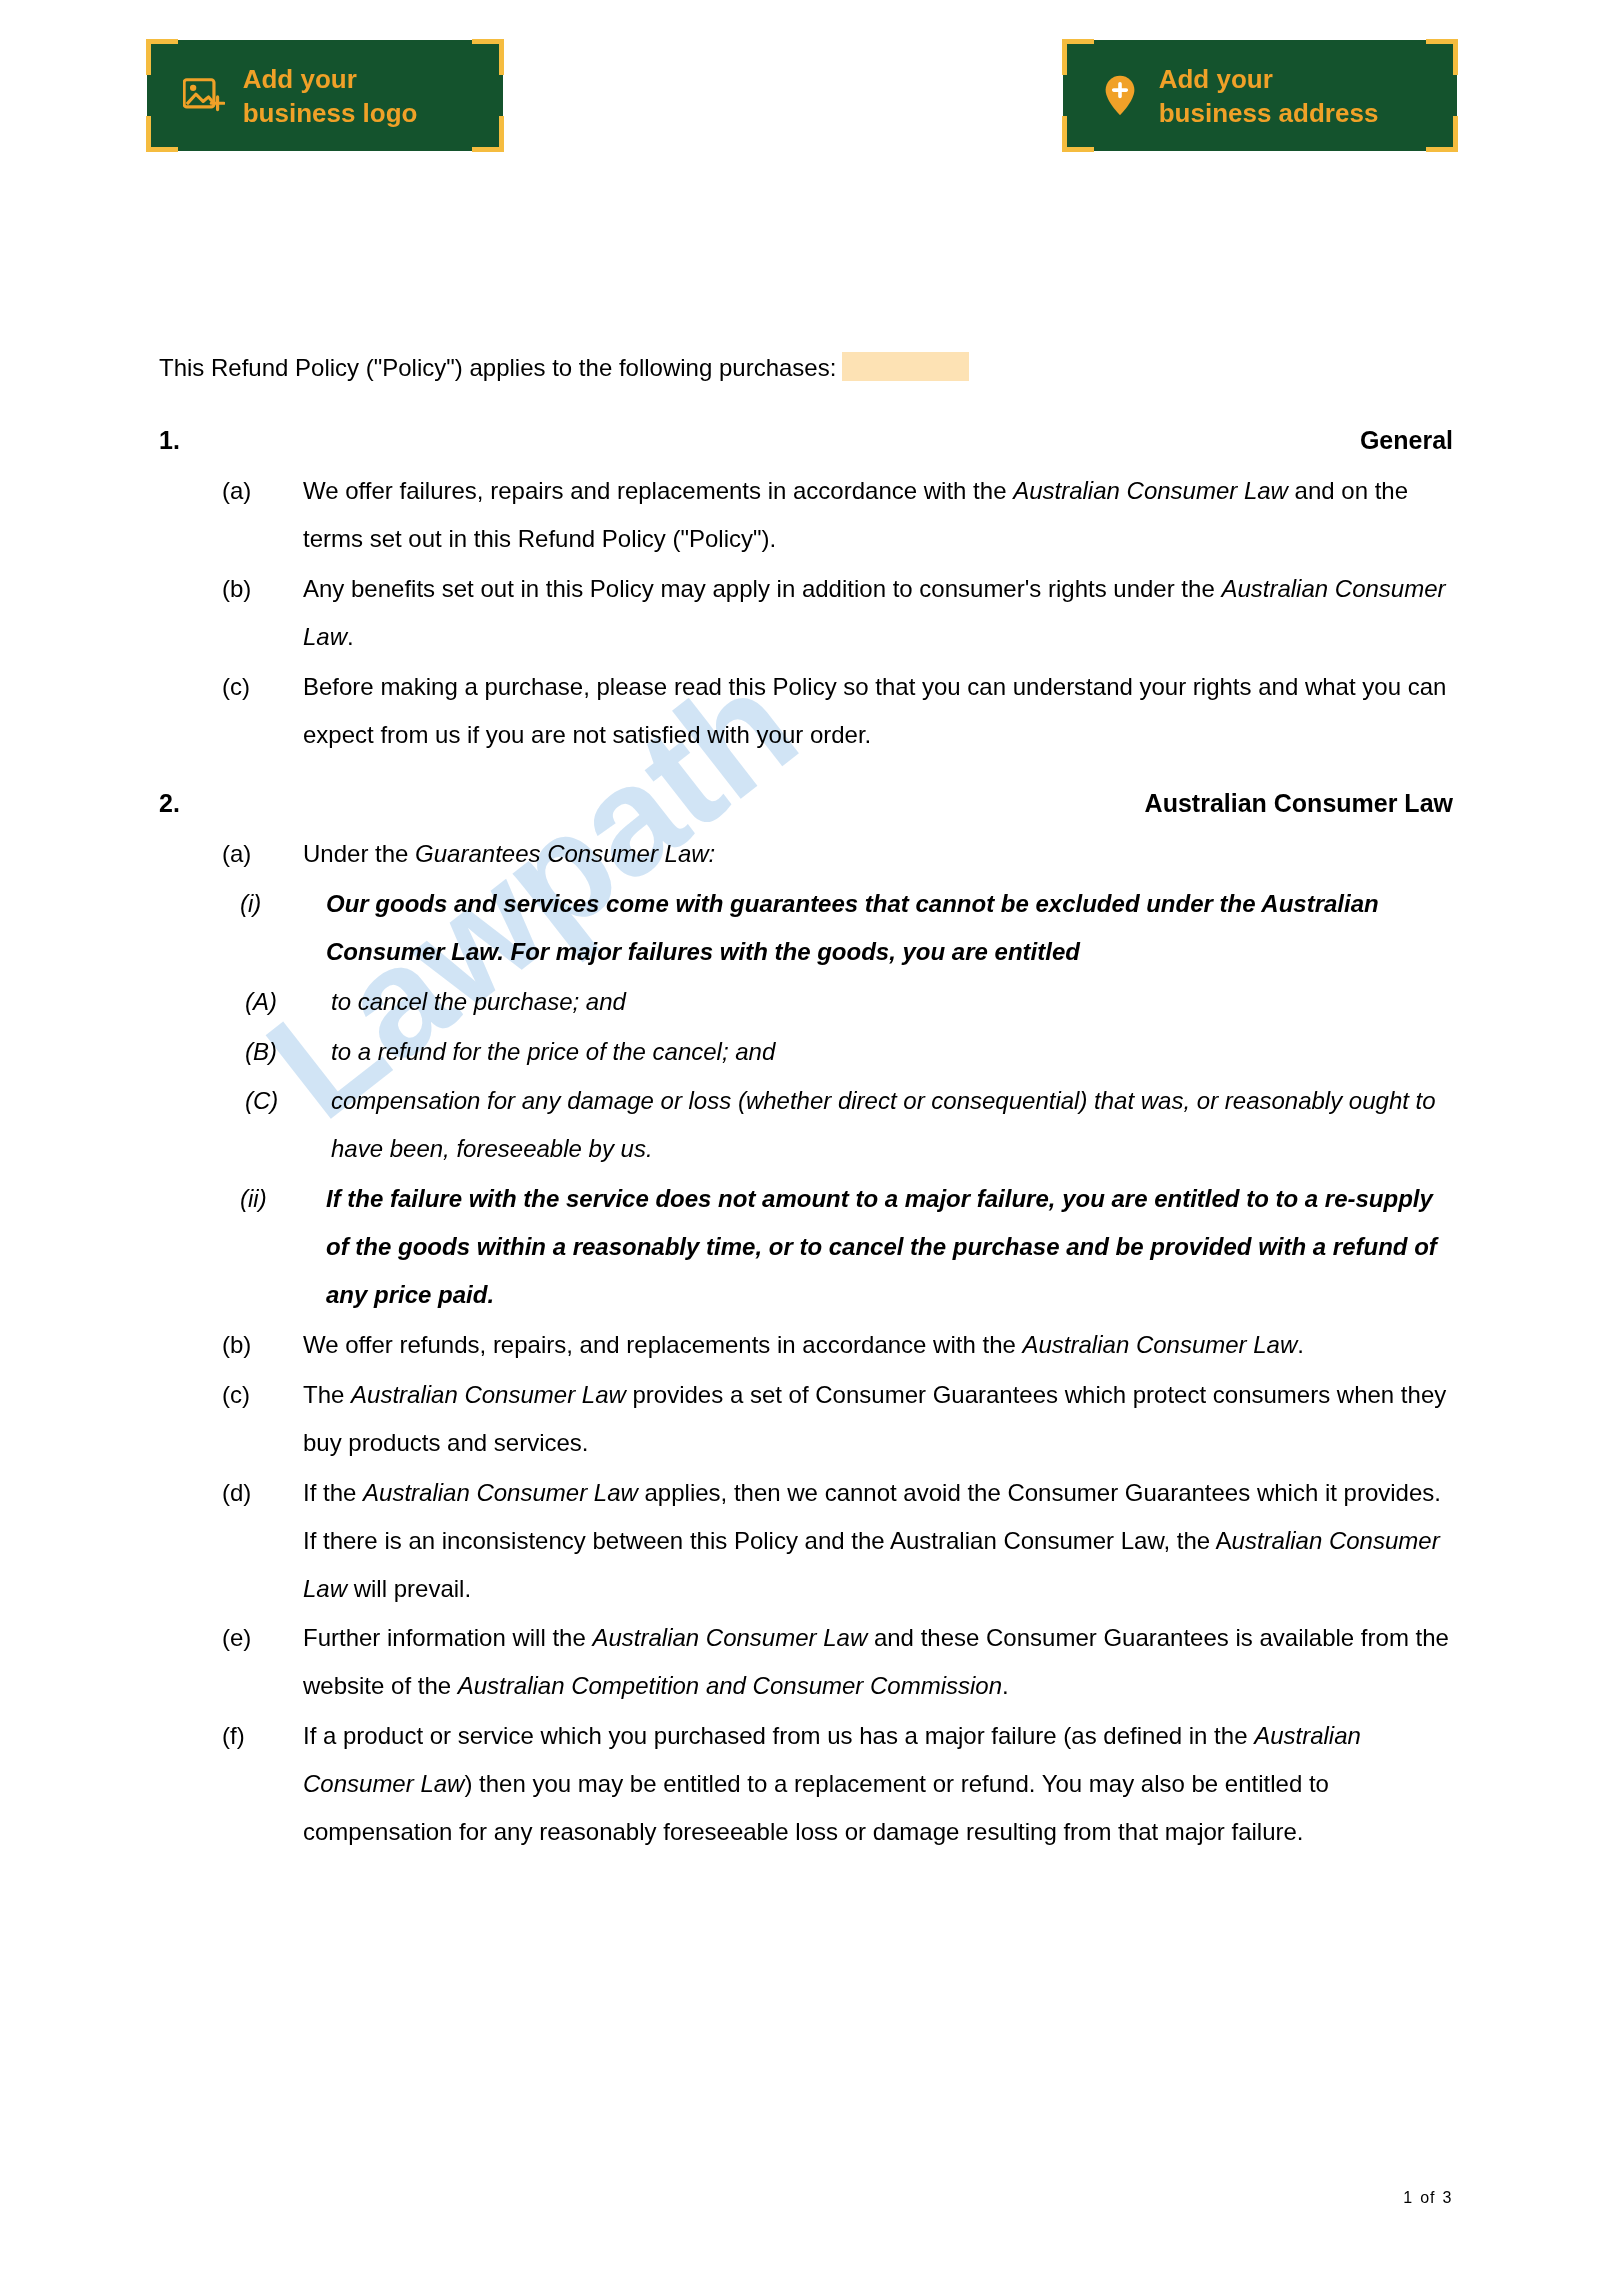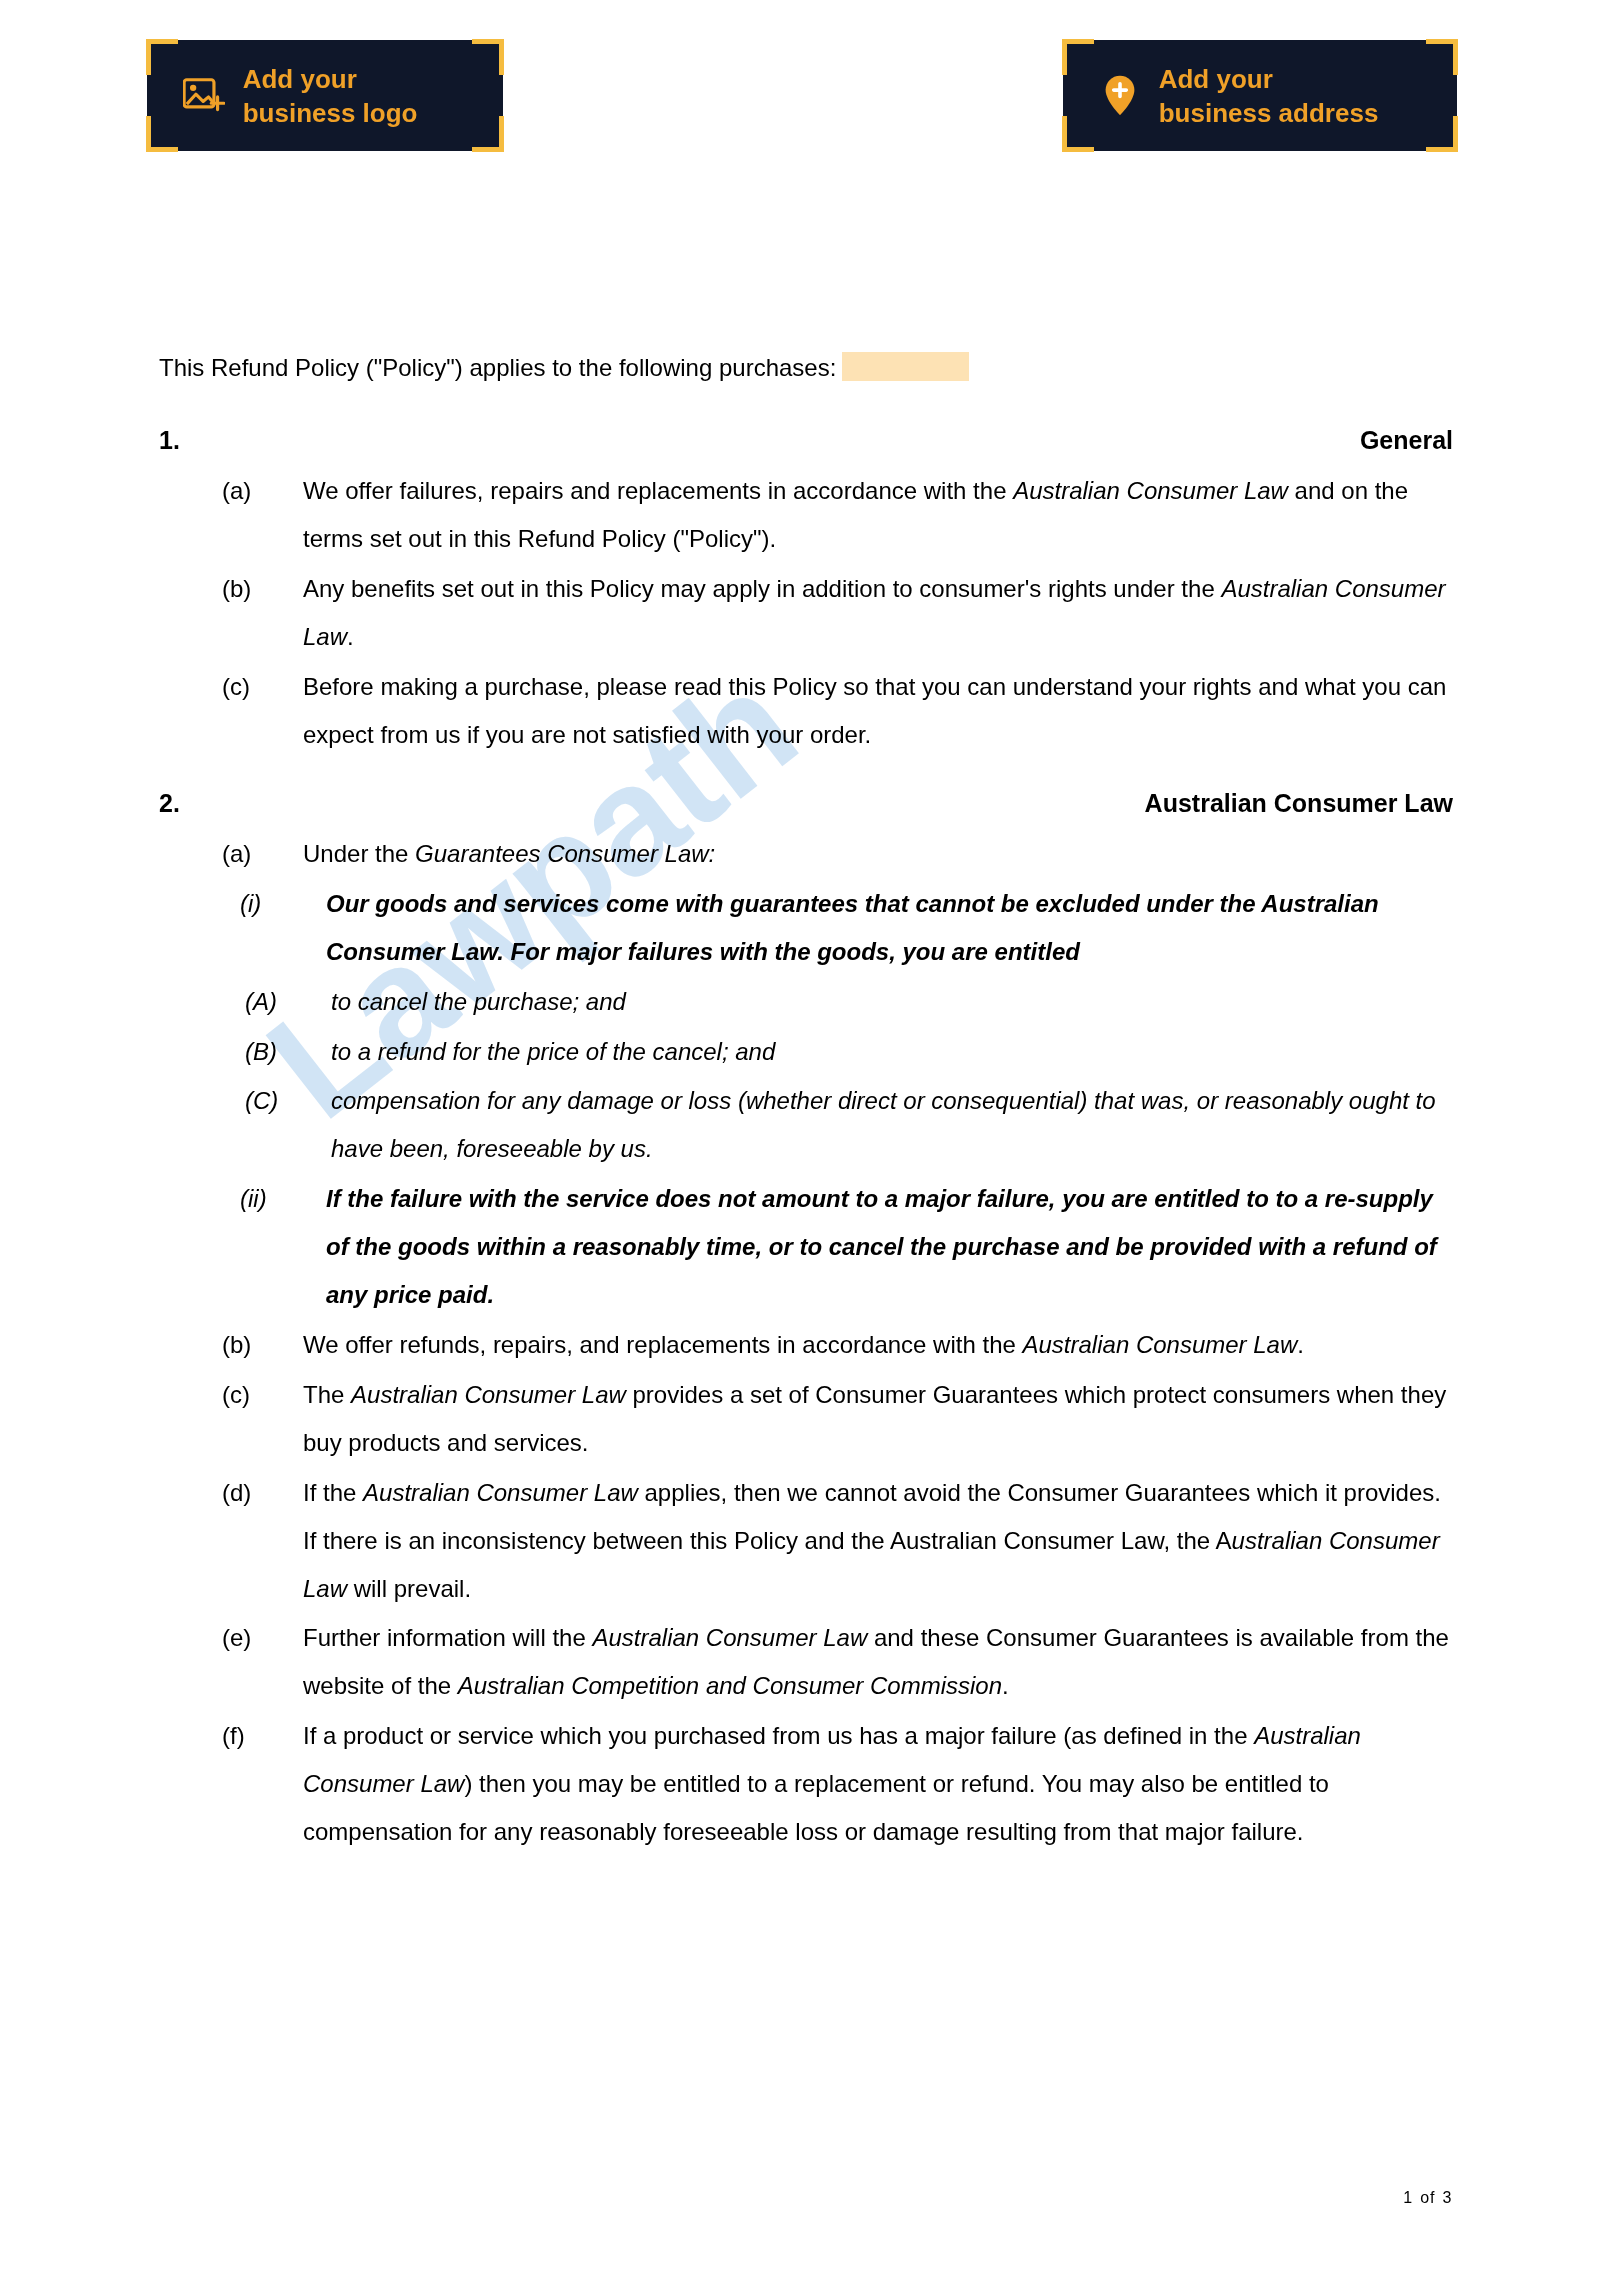--- a/index.html
+++ b/index.html
@@ -47,21 +47,21 @@
     color: #cfe3f5;
     letter-spacing: -1.8px;
     white-space: nowrap;
     opacity: .95;
   }
 
   
   .placeholder-box {
     position: absolute;
     box-sizing: border-box;
-    background: #0f172a;
+    background: #14532d;
     display: flex;
     align-items: center;
     z-index: 3;
   }
   .ph-logo {
     left: 147px;
     top: 40px;
     width: 356px;
     height: 111px;
   }

